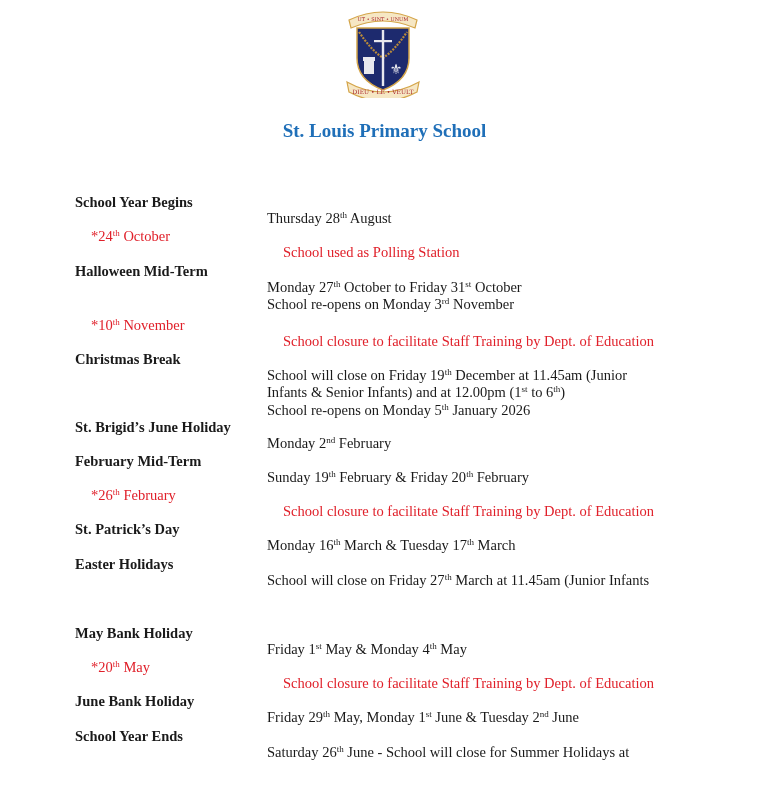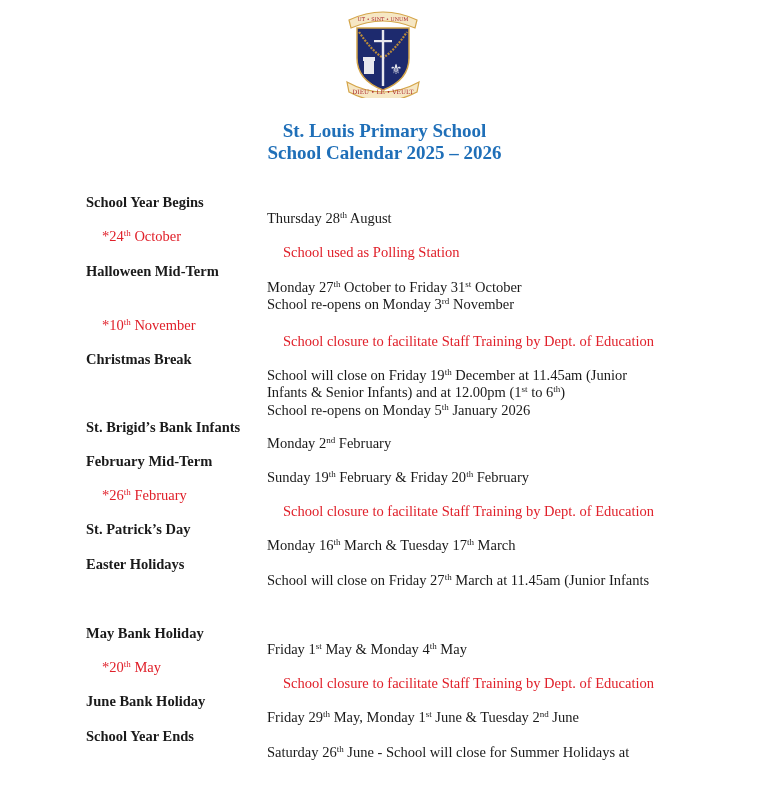--- a/index.html
+++ b/index.html
@@ -10,21 +10,21 @@
   }
   .crest-wrap { position: absolute; left: 343px; top: 6px; width: 80px; height: 92px; }
   .title-block { position: absolute; left: 0; top: 120px; width: 769px; text-align: center; }
   .title-line {
     font-family: "Liberation Serif", "DejaVu Serif", serif;
     font-weight: bold; font-size: 19px; color: #1f6fb8; line-height: 22px;
   }
   .rows { position: absolute; left: 75px; top: 194px; width: 640px; }
   .row { position: absolute; left: 0; width: 640px; }
   .label {
-    position: absolute; left: 11px; top: 0;
+    position: absolute; left: 0; top: 0;
     font-family: "Liberation Serif", "DejaVu Serif", serif;
     font-weight: bold; font-size: 14.5px; line-height: 17px; color: #1a1a1a; white-space: nowrap;
   }
   .detail {
     position: absolute; left: 192px; top: 16px; width: 440px;
     font-family: "Liberation Serif", "DejaVu Serif", serif;
     font-size: 14.5px; line-height: 17.3px; color: #1a1a1a;
   }
   .detail .line { white-space: nowrap; }
   .row.red .label, .row.red .detail { color: #e0202a; font-weight: normal; margin-left: 16px; }
@@ -51,21 +51,20 @@
 
     <text x="53" y="68" font-size="14" text-anchor="middle" fill="#e8e8ee" font-family="DejaVu Sans, sans-serif">⚜</text>
 
     <path d="M4 76 Q40 96 76 76 L74 86 Q40 104 6 86 Z" fill="#f6e7c4" stroke="#d4a54a" stroke-width="1.2"></path>
     <text x="40" y="88" font-size="6" text-anchor="middle" fill="#a8242c" font-family="DejaVu Serif, serif">DIEU • LE • VEULT</text>
   </svg>
 </div>
 
 <div class="title-block">
   <div class="title-line">St. Louis Primary School</div>
-  <div class="title-line">School Calendar 2025 – 2026</div>
 </div>
 
 <div class="rows" id="rows">
     <div class="row" style="top: 0px;">
       <div class="label"><span>School Year Begins</span></div>
       <div class="detail">
         <div class="line"><span>Thursday 28</span><sup>th</sup><span> August</span></div>
       </div>
     </div>
     <div class="row red" style="top: 34px;">
@@ -89,21 +88,21 @@
     </div>
     <div class="row" style="top: 157px;">
       <div class="label"><span>Christmas Break</span></div>
       <div class="detail">
         <div class="line"><span>School will close on Friday 19</span><sup>th</sup><span> December at 11.45am (Junior</span></div>
         <div class="line"><span>Infants &amp; Senior Infants) and at 12.00pm (1</span><sup>st</sup><span> to 6</span><sup>th</sup><span>)</span></div>
         <div class="line"><span>School re-opens on Monday 5</span><sup>th</sup><span> January 2026</span></div>
       </div>
     </div>
     <div class="row" style="top: 225px;">
-      <div class="label"><span>St. Brigid’s Bank Infants</span></div>
+      <div class="label"><span>St. Brigid’s June Holiday</span></div>
       <div class="detail">
         <div class="line"><span>Monday 2</span><sup>nd</sup><span> February</span></div>
       </div>
     </div>
     <div class="row" style="top: 259px;">
       <div class="label"><span>February Mid-Term</span></div>
       <div class="detail">
         <div class="line"><span>Sunday 19</span><sup>th</sup><span> February &amp; Friday 20</span><sup>th</sup><span> February</span></div>
       </div>
     </div>

